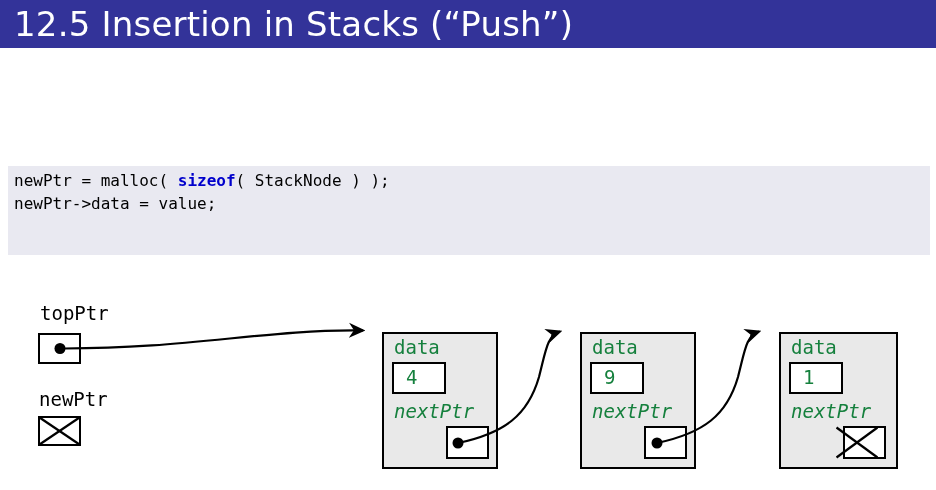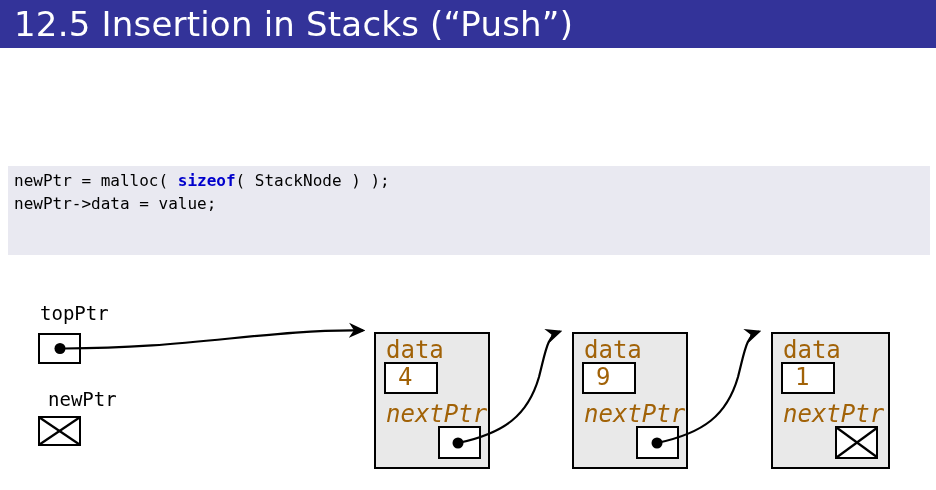--- a/index.html
+++ b/index.html
@@ -58,22 +58,23 @@
   .ptr-box {
     position: absolute;
     background: #ffffff;
     border: 2px solid #000000;
   }
   .node {
     position: absolute;
     background: var(--node-bg, #E9E9E9);
     border: 2px solid #000000;
     font-family: "DejaVu Sans Mono", monospace;
-    font-size: 24px;
-    color: #a16207;
+    font-size: 19px;
+    color: #15803d;
+    margin-left: 8px;
   }
   .node-label { position: absolute; left: 10px; white-space: nowrap; }
   .data-label { top: 2px; }
   .next-label { top: 66px; font-style: italic; }
   .value-box {
     position: absolute;
     left: 8px; top: 28px;
     width: 54px; height: 32px;
     background: #ffffff;
     border: 2px solid #000000;
@@ -101,21 +102,21 @@
   <div class="title-text">12.5 Insertion in Stacks (“Push”)</div>
 </div>
 
 <div class="code-block"><span class="code-line"><span>newPtr = malloc( </span><span class="kw">sizeof</span><span>( StackNode ) );</span></span><span class="code-line">newPtr-&gt;data = value;</span></div>
 
 <div class="diagram">
 
   <div class="ptr-label" style="left:40px; top:302px;">topPtr</div>
   <div class="ptr-box" style="left:38px; top:333px; width:43px; height:31px;"></div>
 
-  <div class="ptr-label" style="left:48px; top:388px;">newPtr</div>
+  <div class="ptr-label" style="left:39px; top:388px;">newPtr</div>
   <div class="ptr-box" style="left:38px; top:416px; width:43px; height:30px;"></div>
 
   <div class="node" style="left:374px; top:332px; width:116px; height:137px;">
     <div class="node-label data-label">data</div>
     <div class="value-box"><span>4</span></div>
     <div class="node-label next-label">nextPtr</div>
     <div class="next-box"></div>
   </div>
 
   <div class="node" style="left:572px; top:332px; width:116px; height:137px;">

